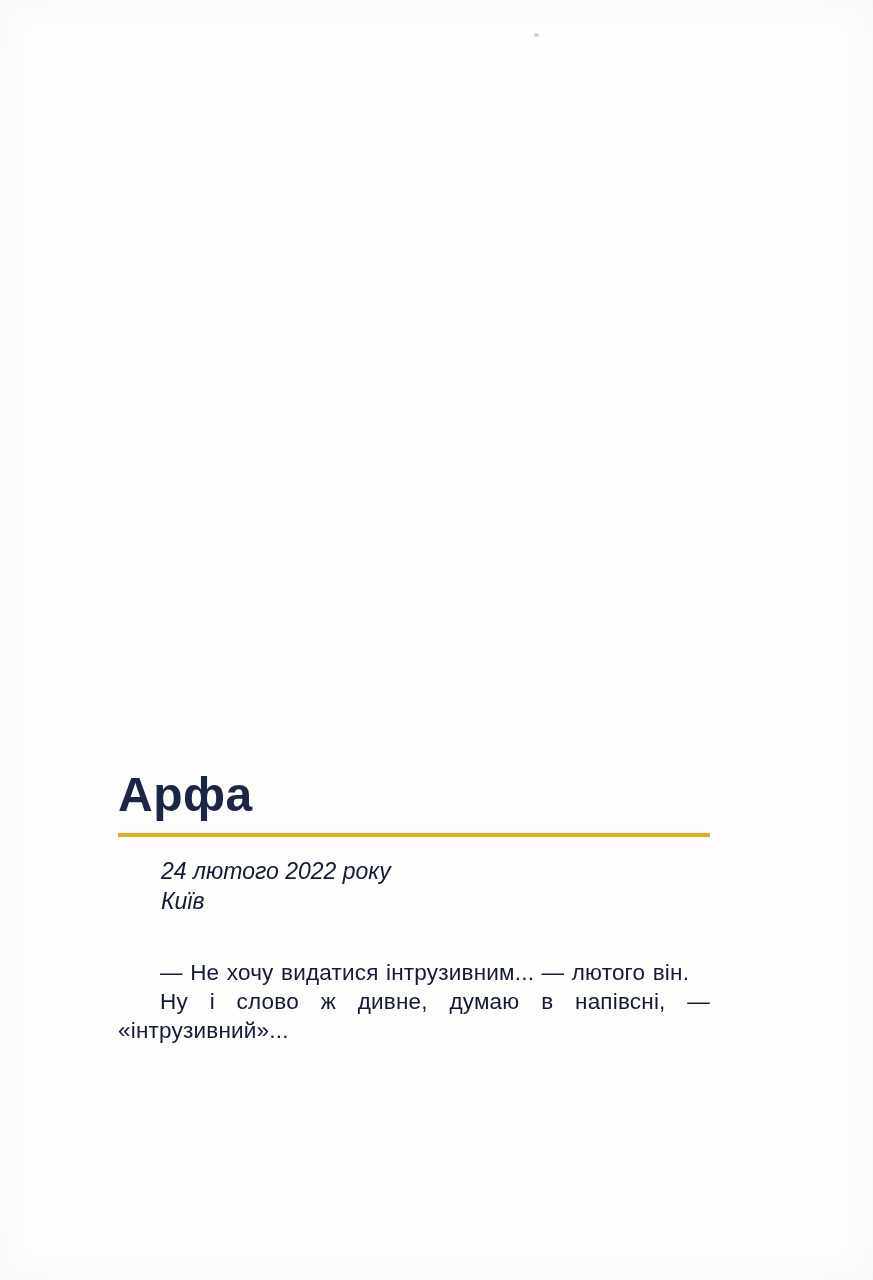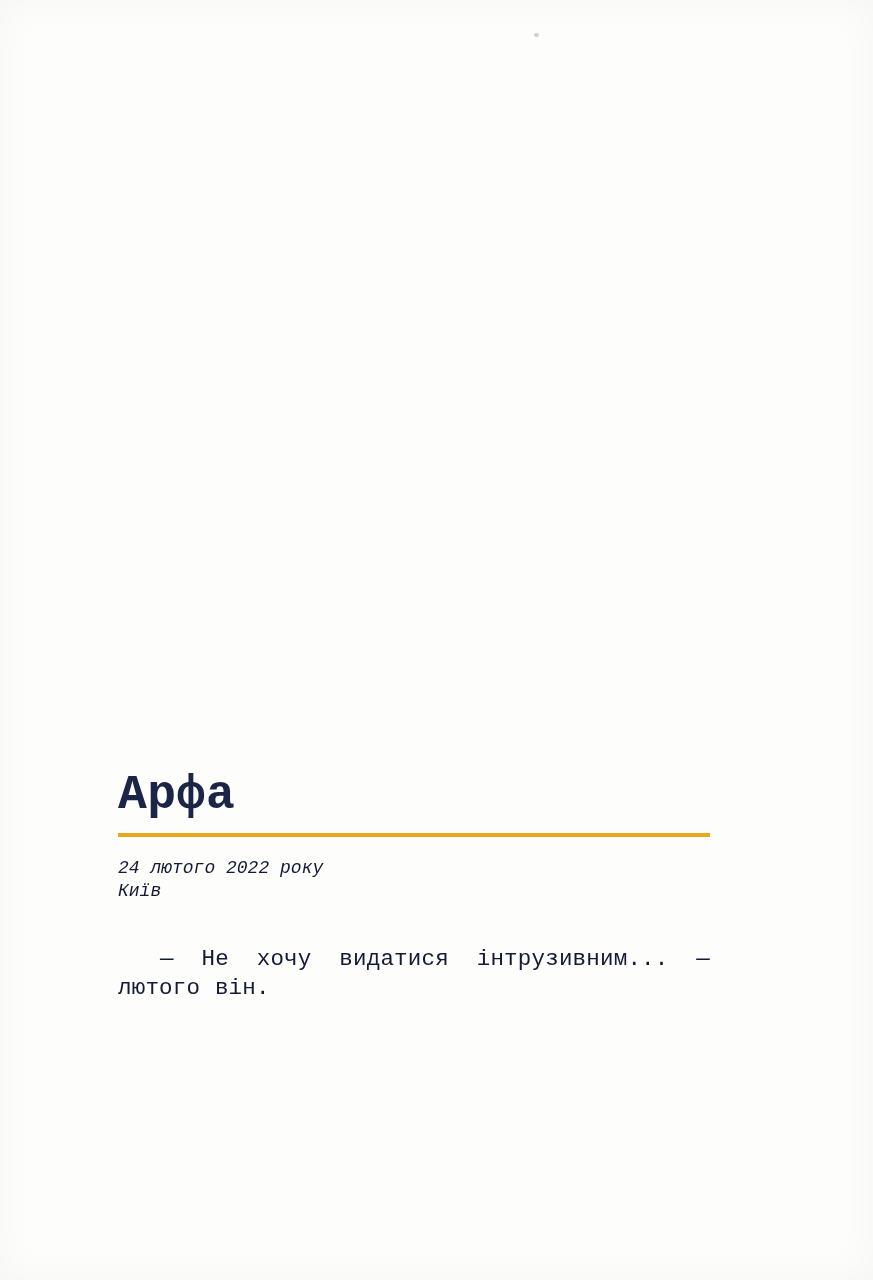--- a/index.html
+++ b/index.html
@@ -8,21 +8,21 @@
     background: #e9e9e9;
   }
   .page {
     position: relative;
     width: 873px;
     height: 1280px;
     margin: 0 auto;
     background: #fdfdfc;
     overflow: hidden;
     box-shadow: inset 0 0 40px rgba(0,0,0,0.03);
-    font-family: Liberation Mono, monospace;
+    font-family: Liberation Sans, sans-serif;
   }
   .scan-speck {
     position: absolute;
     top: 33px;
     left: 534px;
     width: 5px;
     height: 4px;
     border-radius: 50%;
     background: rgba(120,120,120,0.35);
   }
@@ -43,23 +43,24 @@
   .title-rule {
     margin-top: 13px;
     height: 4px;
     width: 100%;
     background: var(--rule-color, #e8a81c);
     border: none;
   }
   .dateline {
     margin-top: 20px;
     font-style: italic;
-    font-size: 18px;
+    font-size: 23px;
     line-height: 1.28;
     color: var(--text-color, #141a33);
+    margin-left: 43px;
   }
   .body-text {
     margin-top: 42px;
     font-size: 22.5px;
     line-height: 29px;
     color: var(--text-color, #141a33);
     text-align: justify;
     letter-spacing: 0.2px;
     word-spacing: 1px;
   }
@@ -83,16 +84,17 @@
 
     <div class="title-rule"></div>
 
     <div class="dateline">
       <div>24 лютого 2022 року</div>
       <div>Київ</div>
     </div>
 
     <div class="body-text">
       <p class="indent">— Не хочу видатися інтрузивним... — лютого він.</p>
+      <p class="indent">Ну і слово ж дивне, думаю в напівсні, — «інтрузивний»...</p>
     </div>
 
   </div>
 </div>
 
 </body></html>

